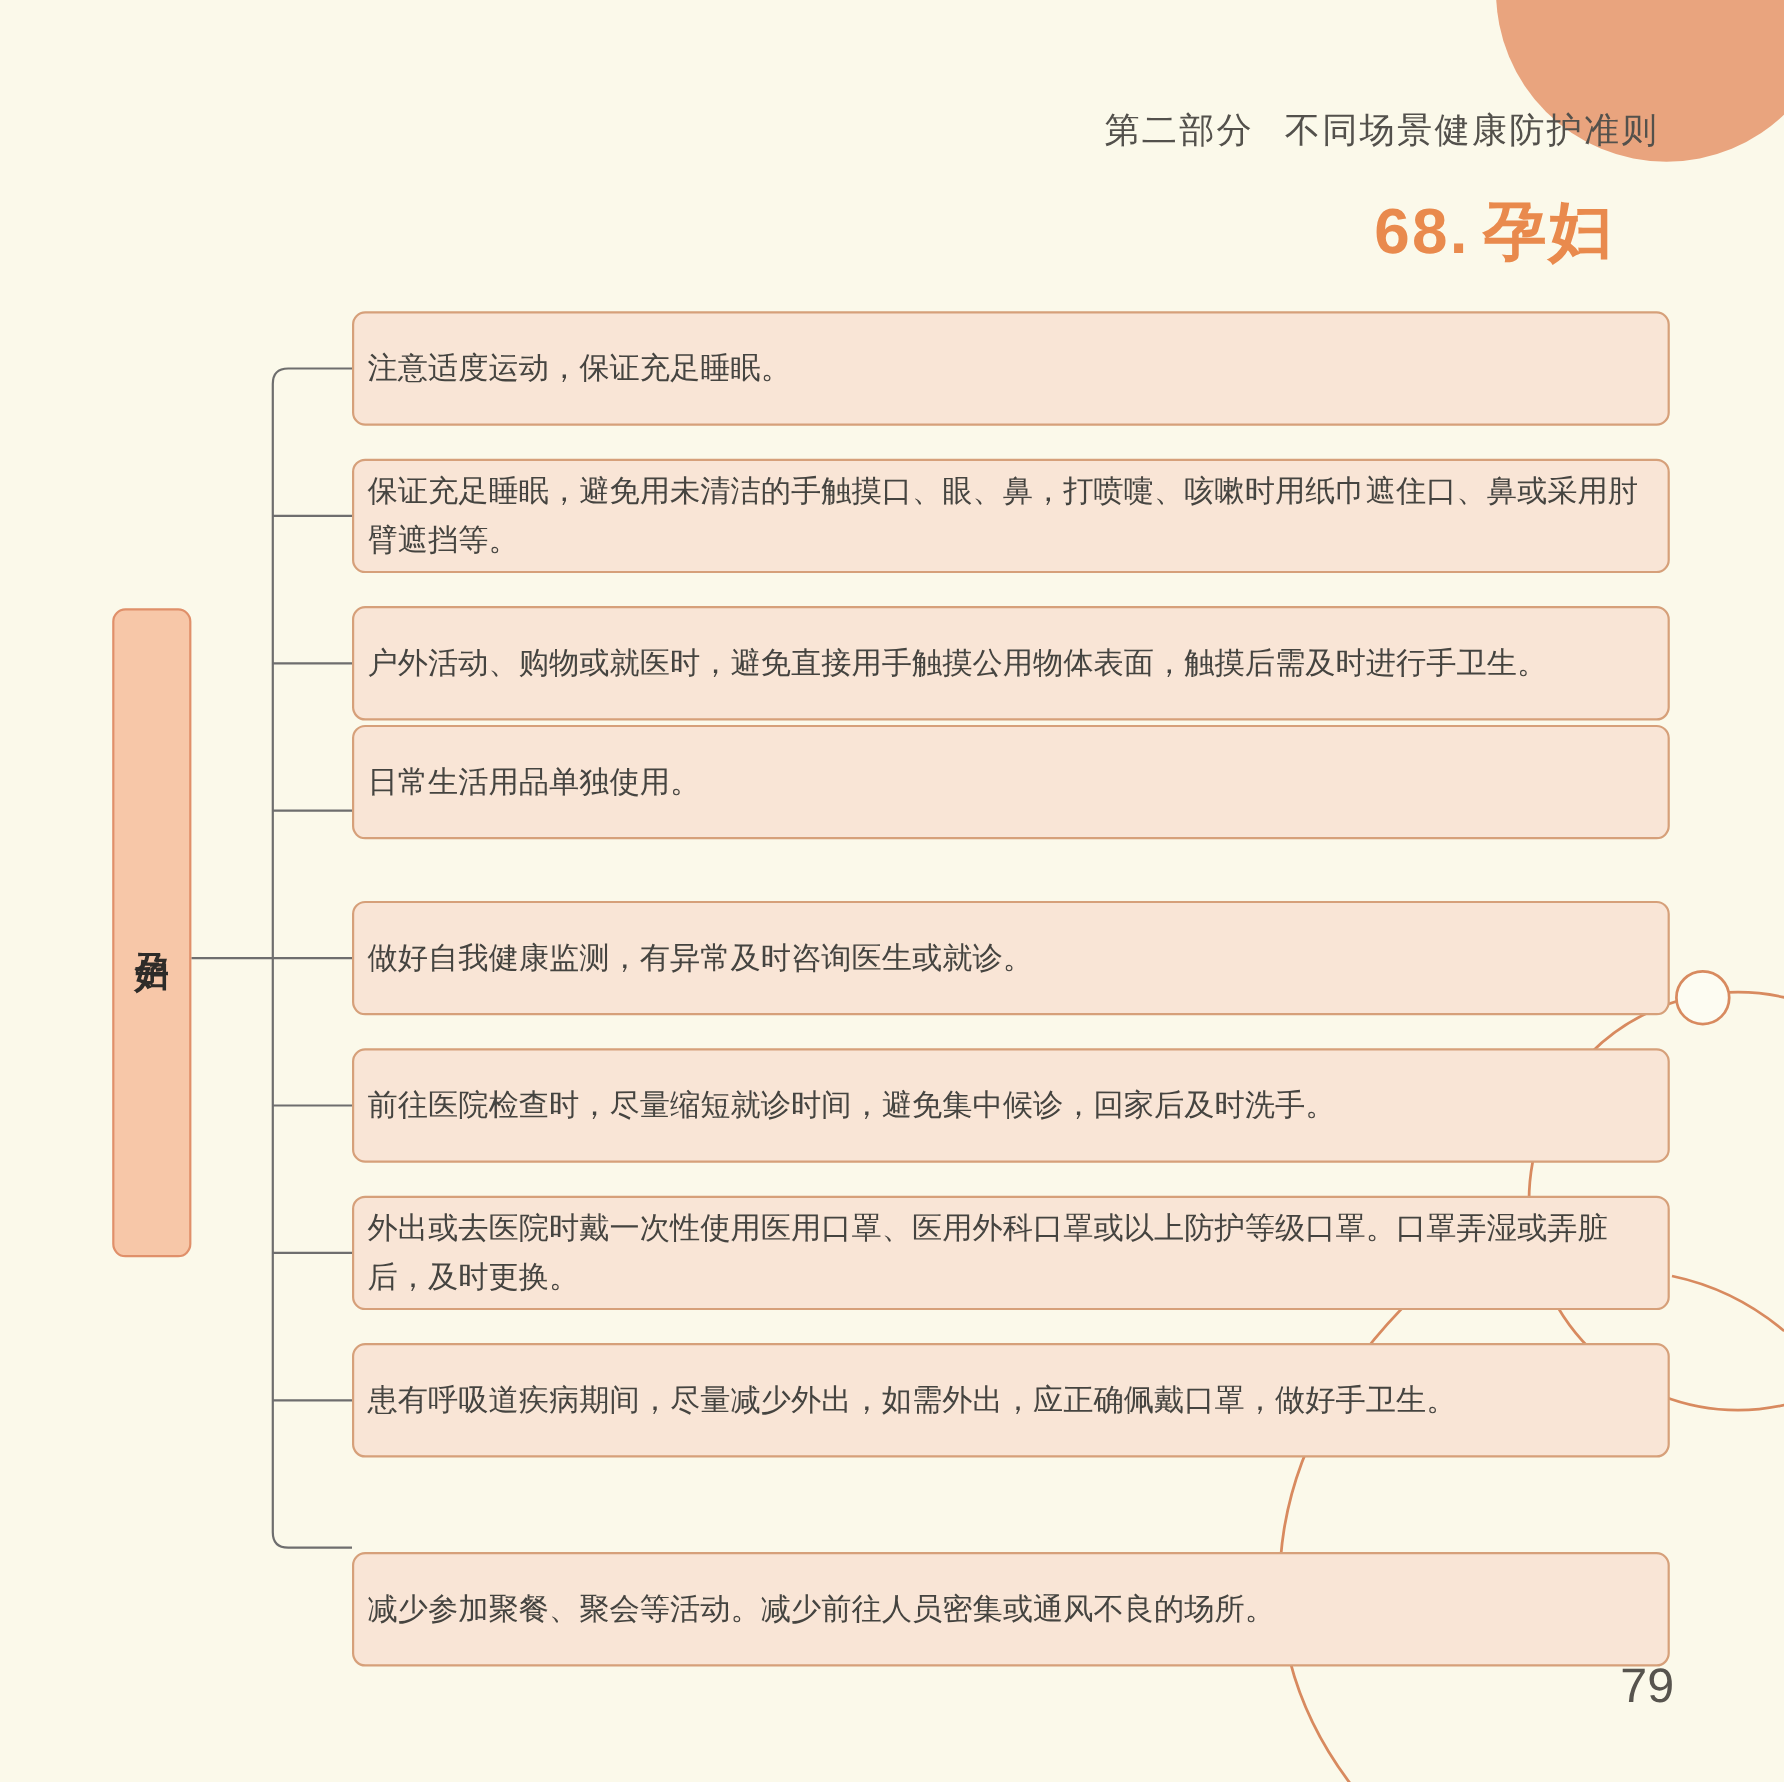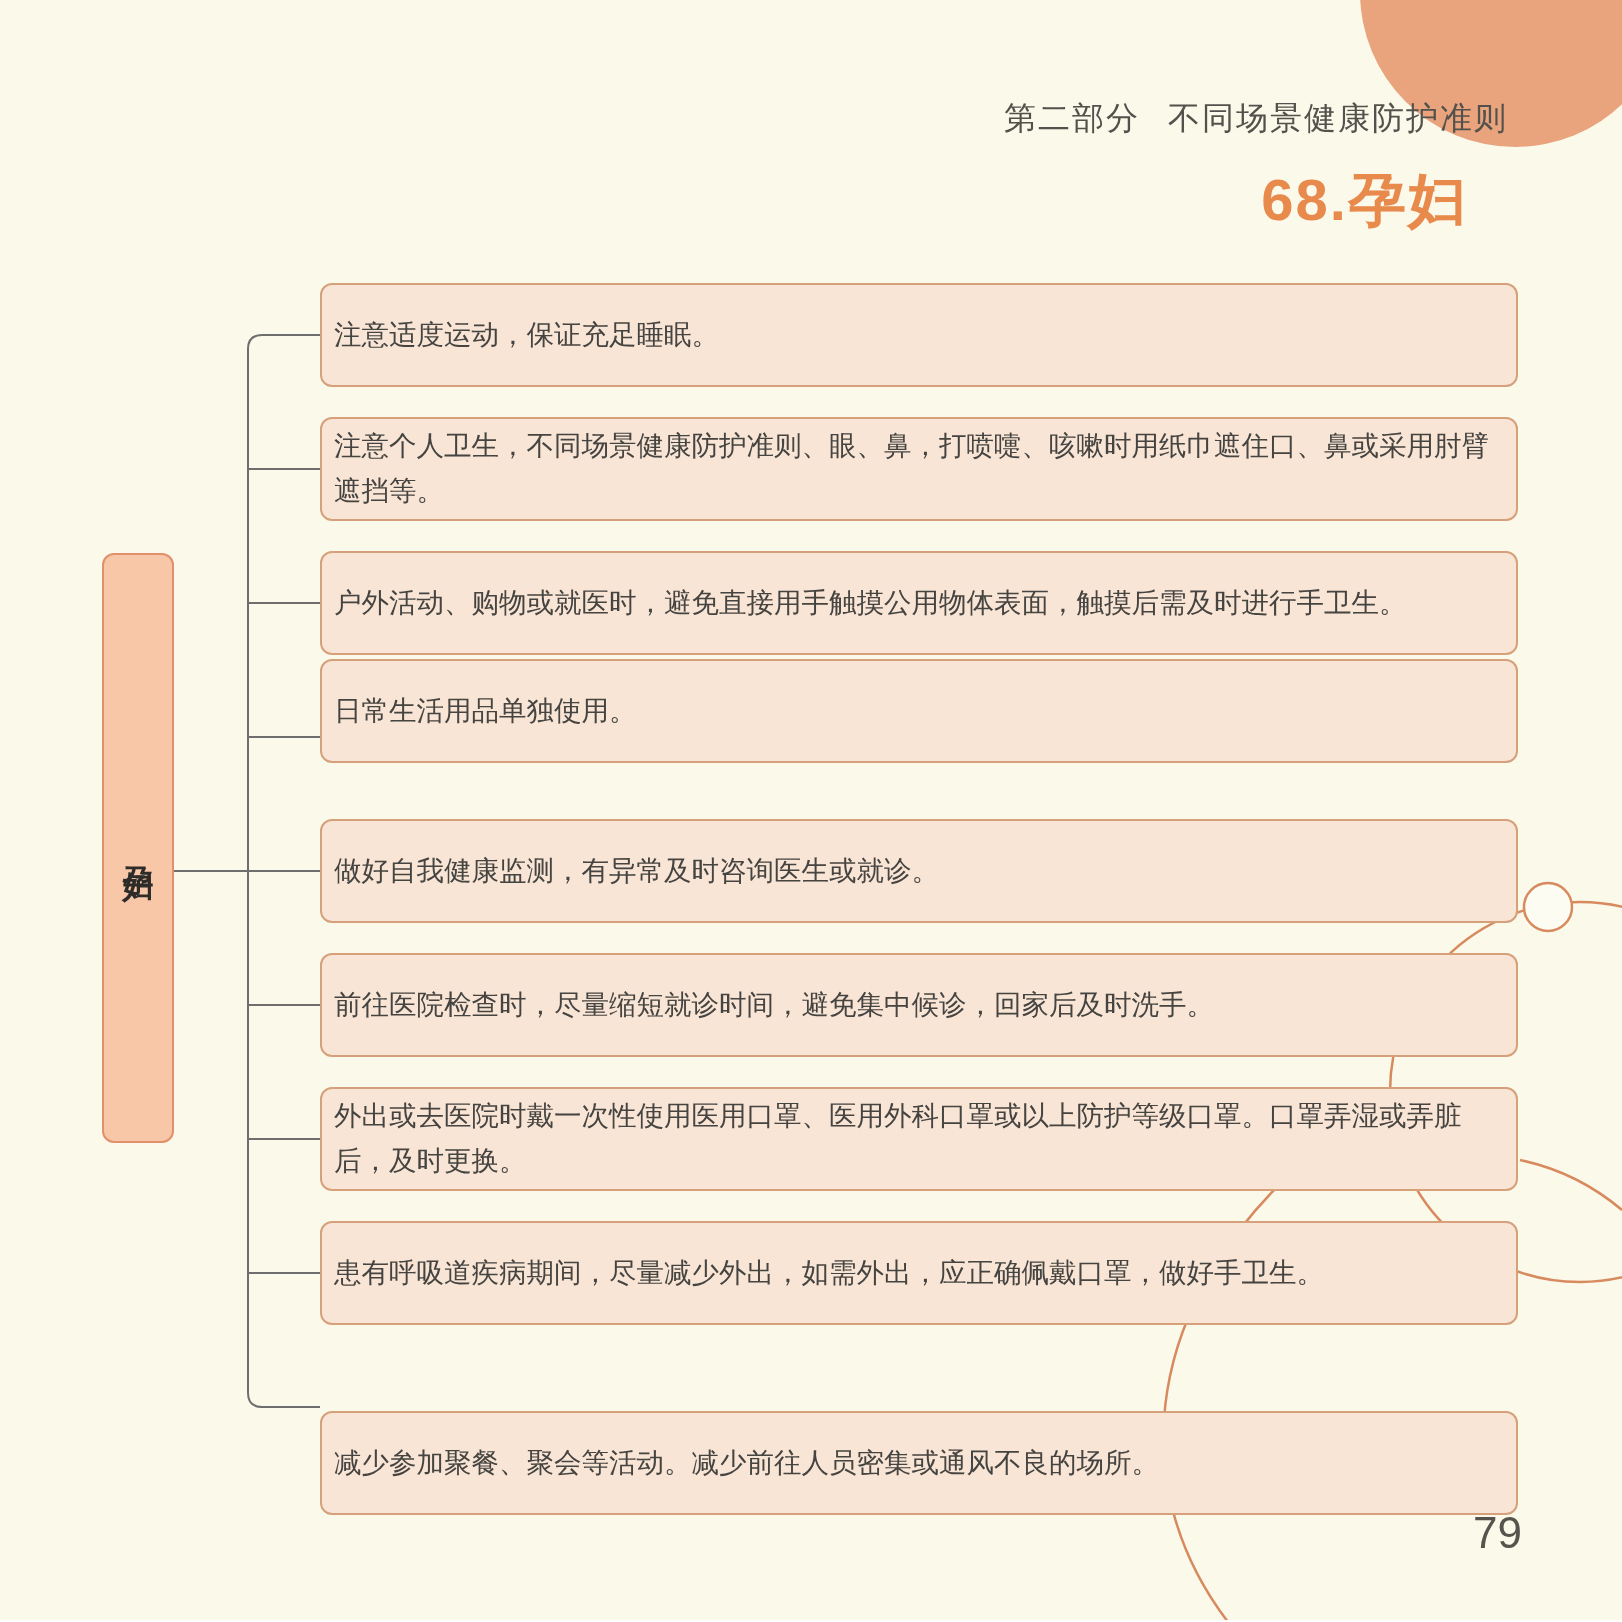--- a/index.html
+++ b/index.html
@@ -10,21 +10,21 @@
   html,body{margin:0;padding:0;}
   body{font-family:"Liberation Sans","DejaVu Sans",sans-serif;}
   .page{position:relative;width:1622px;height:1620px;background:var(--background);overflow:hidden;}
   .decor{position:absolute;left:0;top:0;z-index:0;}
 
   .header{position:absolute;top:97px;right:114px;z-index:2;display:flex;align-items:baseline;gap:28px;
           font-size:32px;color:#53514c;}
   .header .part-label{font-weight:500;letter-spacing:2px;}
   .header .part-title{font-weight:400;letter-spacing:2px;}
 
-  .section-title{position:absolute;top:162px;right:154px;z-index:2;display:flex;align-items:baseline;
+  .section-title{position:absolute;top:172px;right:154px;z-index:2;display:flex;align-items:baseline;gap:12px;
                  font-size:58px;font-weight:700;color:var(--accent);letter-spacing:2px;}
 
   .branch-box{position:absolute;left:320px;width:1198px;height:104px;box-sizing:border-box;z-index:1;
               background:var(--box-fill);border:2px solid var(--box-border);border-radius:12px;
               display:flex;align-items:center;padding:0 4px 0 12px;
               font-size:27.5px;line-height:1.62;color:var(--text);}
   .b0{top:283px}.b1{top:417px}.b2{top:551px}.b3{top:659px}.b4{top:819px}
   .b5{top:953px}.b6{top:1087px}.b7{top:1221px}.b8{top:1411px}
 
   .root-node{position:absolute;left:102px;top:553px;width:72px;height:590px;box-sizing:border-box;z-index:1;
@@ -61,21 +61,21 @@
   </div>
 
   <div class="root-node">
     <span>孕妇</span>
   </div>
 
   <div class="branch-box b0">
     <span>注意适度运动，保证充足睡眠。</span>
   </div>
   <div class="branch-box b1">
-    <span>注意个人卫生，不同场景健康防护准则、眼、鼻，打喷嚏、咳嗽时用纸巾遮住口、鼻或采用肘臂遮挡等。</span>
+    <span>保证充足睡眠，避免用未清洁的手触摸口、眼、鼻，打喷嚏、咳嗽时用纸巾遮住口、鼻或采用肘臂遮挡等。</span>
   </div>
   <div class="branch-box b2">
     <span>户外活动、购物或就医时，避免直接用手触摸公用物体表面，触摸后需及时进行手卫生。</span>
   </div>
   <div class="branch-box b3">
     <span>日常生活用品单独使用。</span>
   </div>
   <div class="branch-box b4">
     <span>做好自我健康监测，有异常及时咨询医生或就诊。</span>
   </div>

